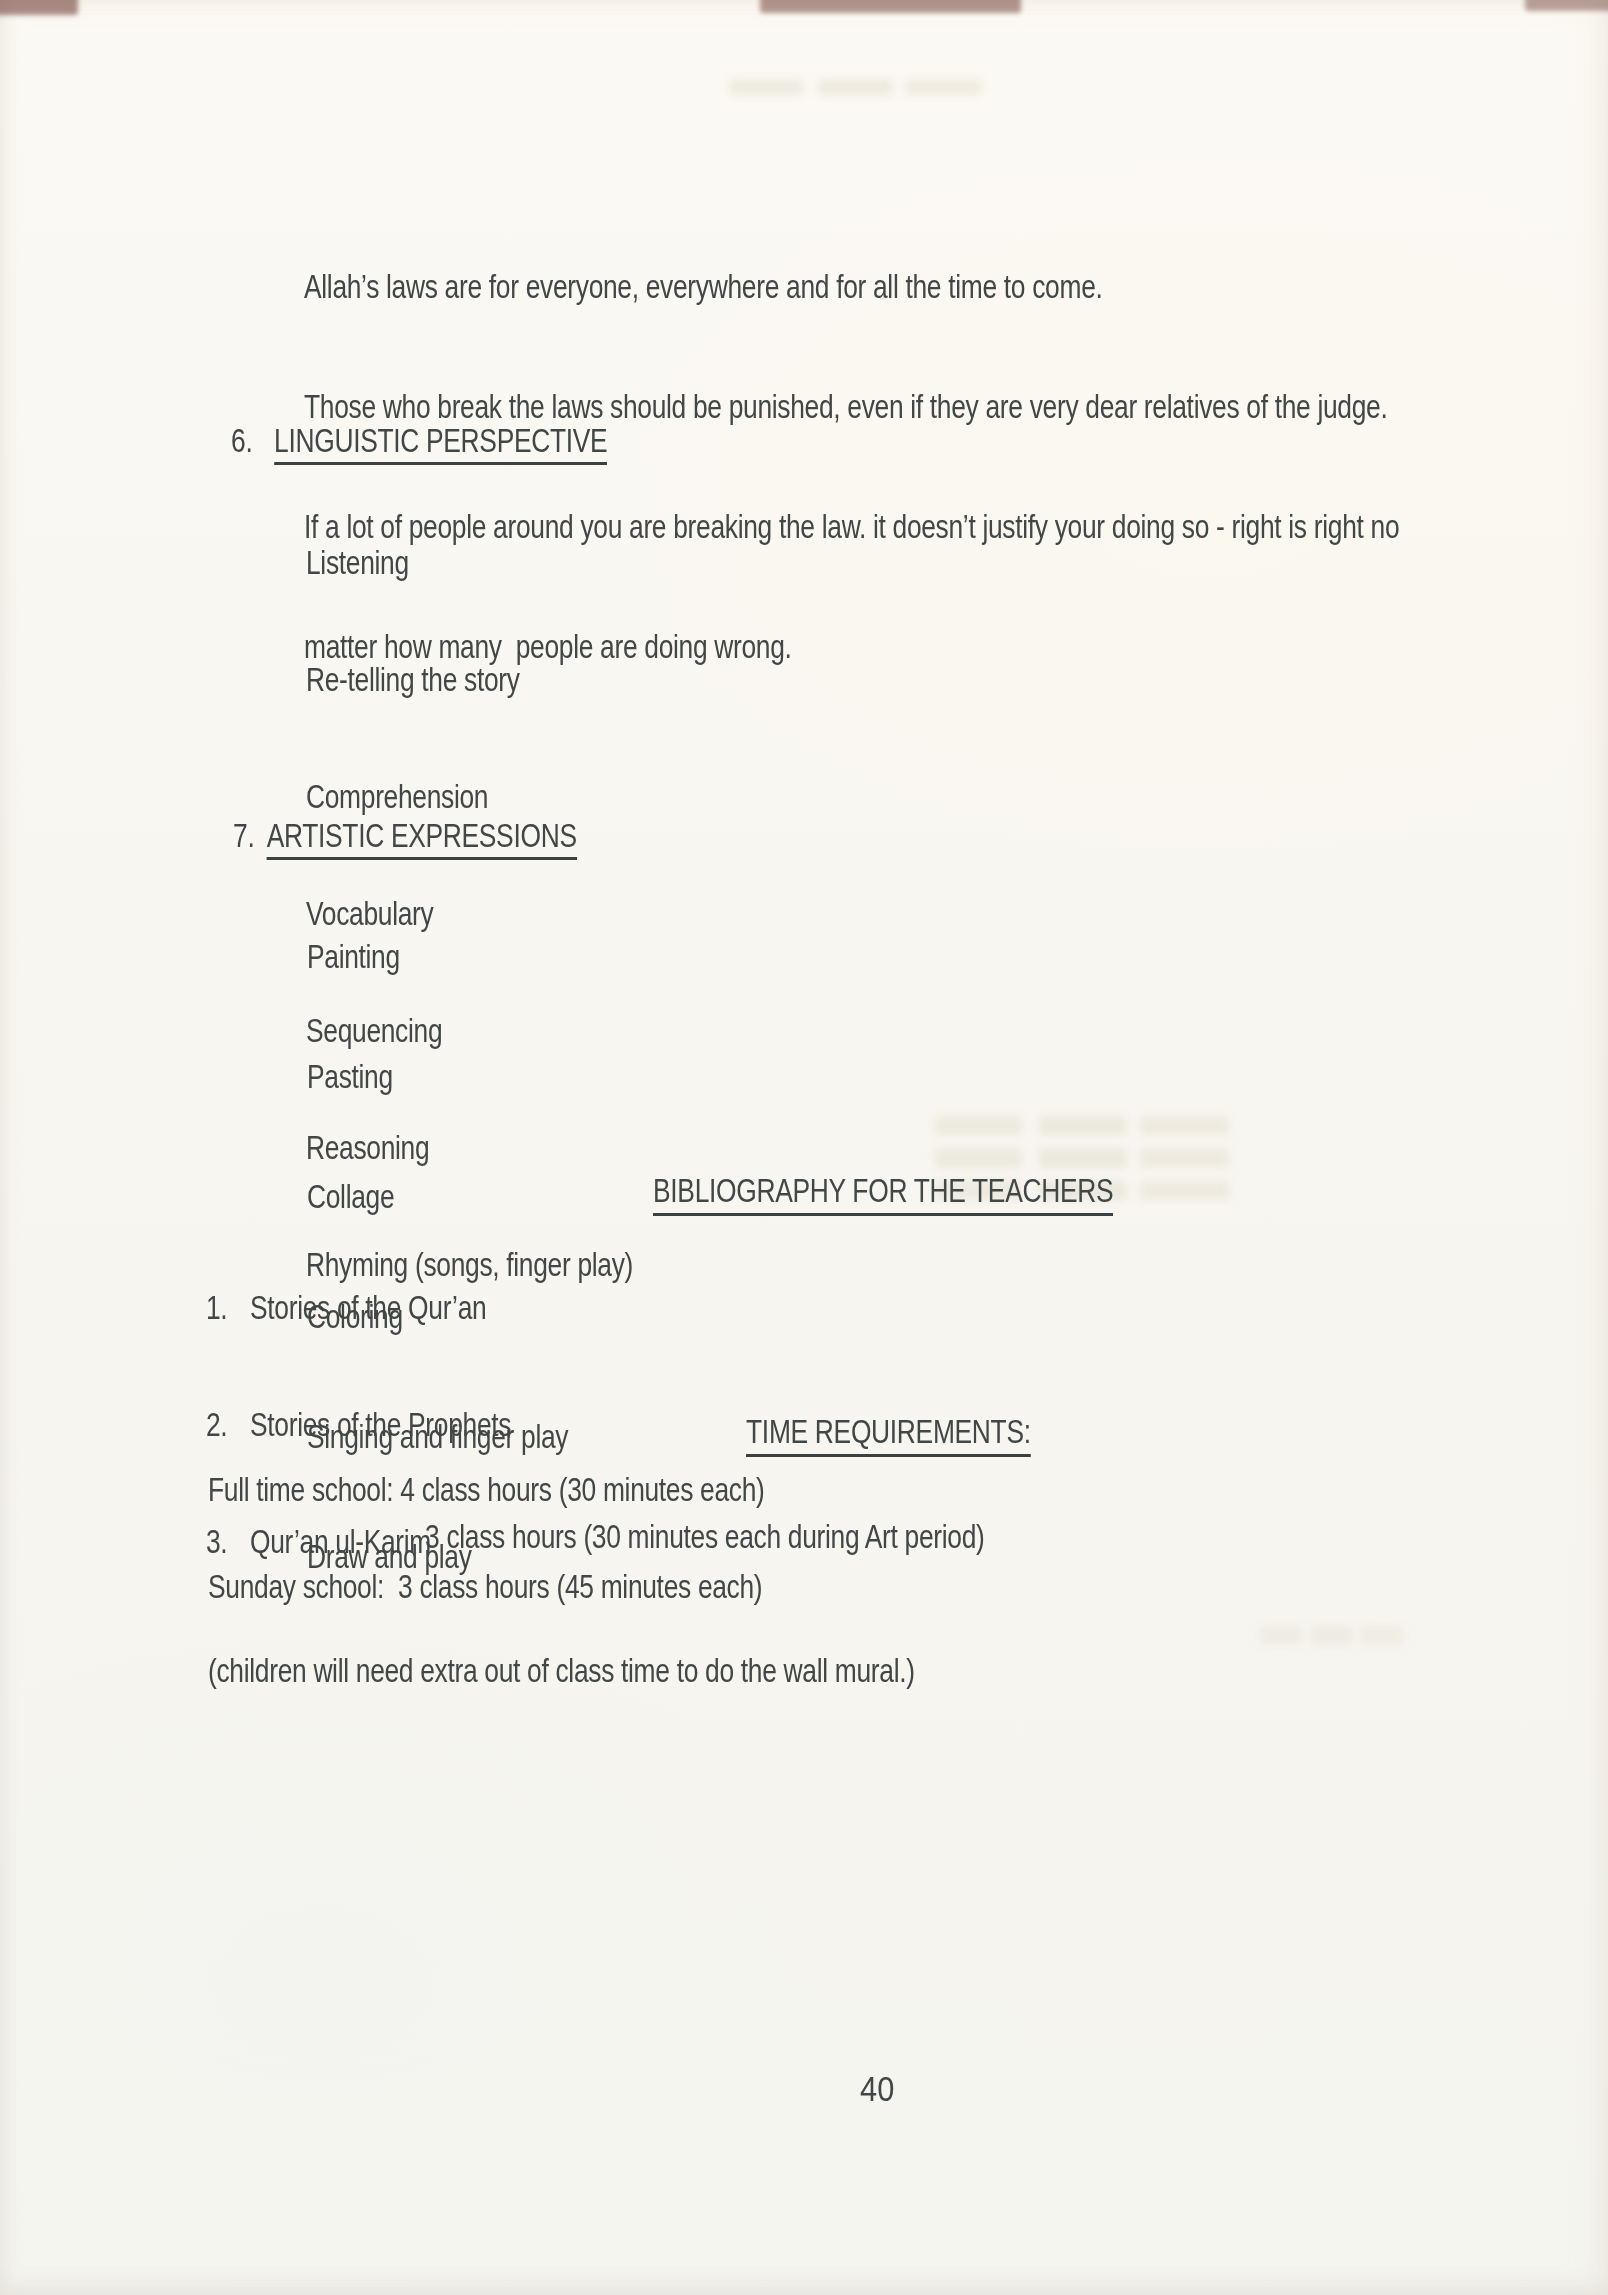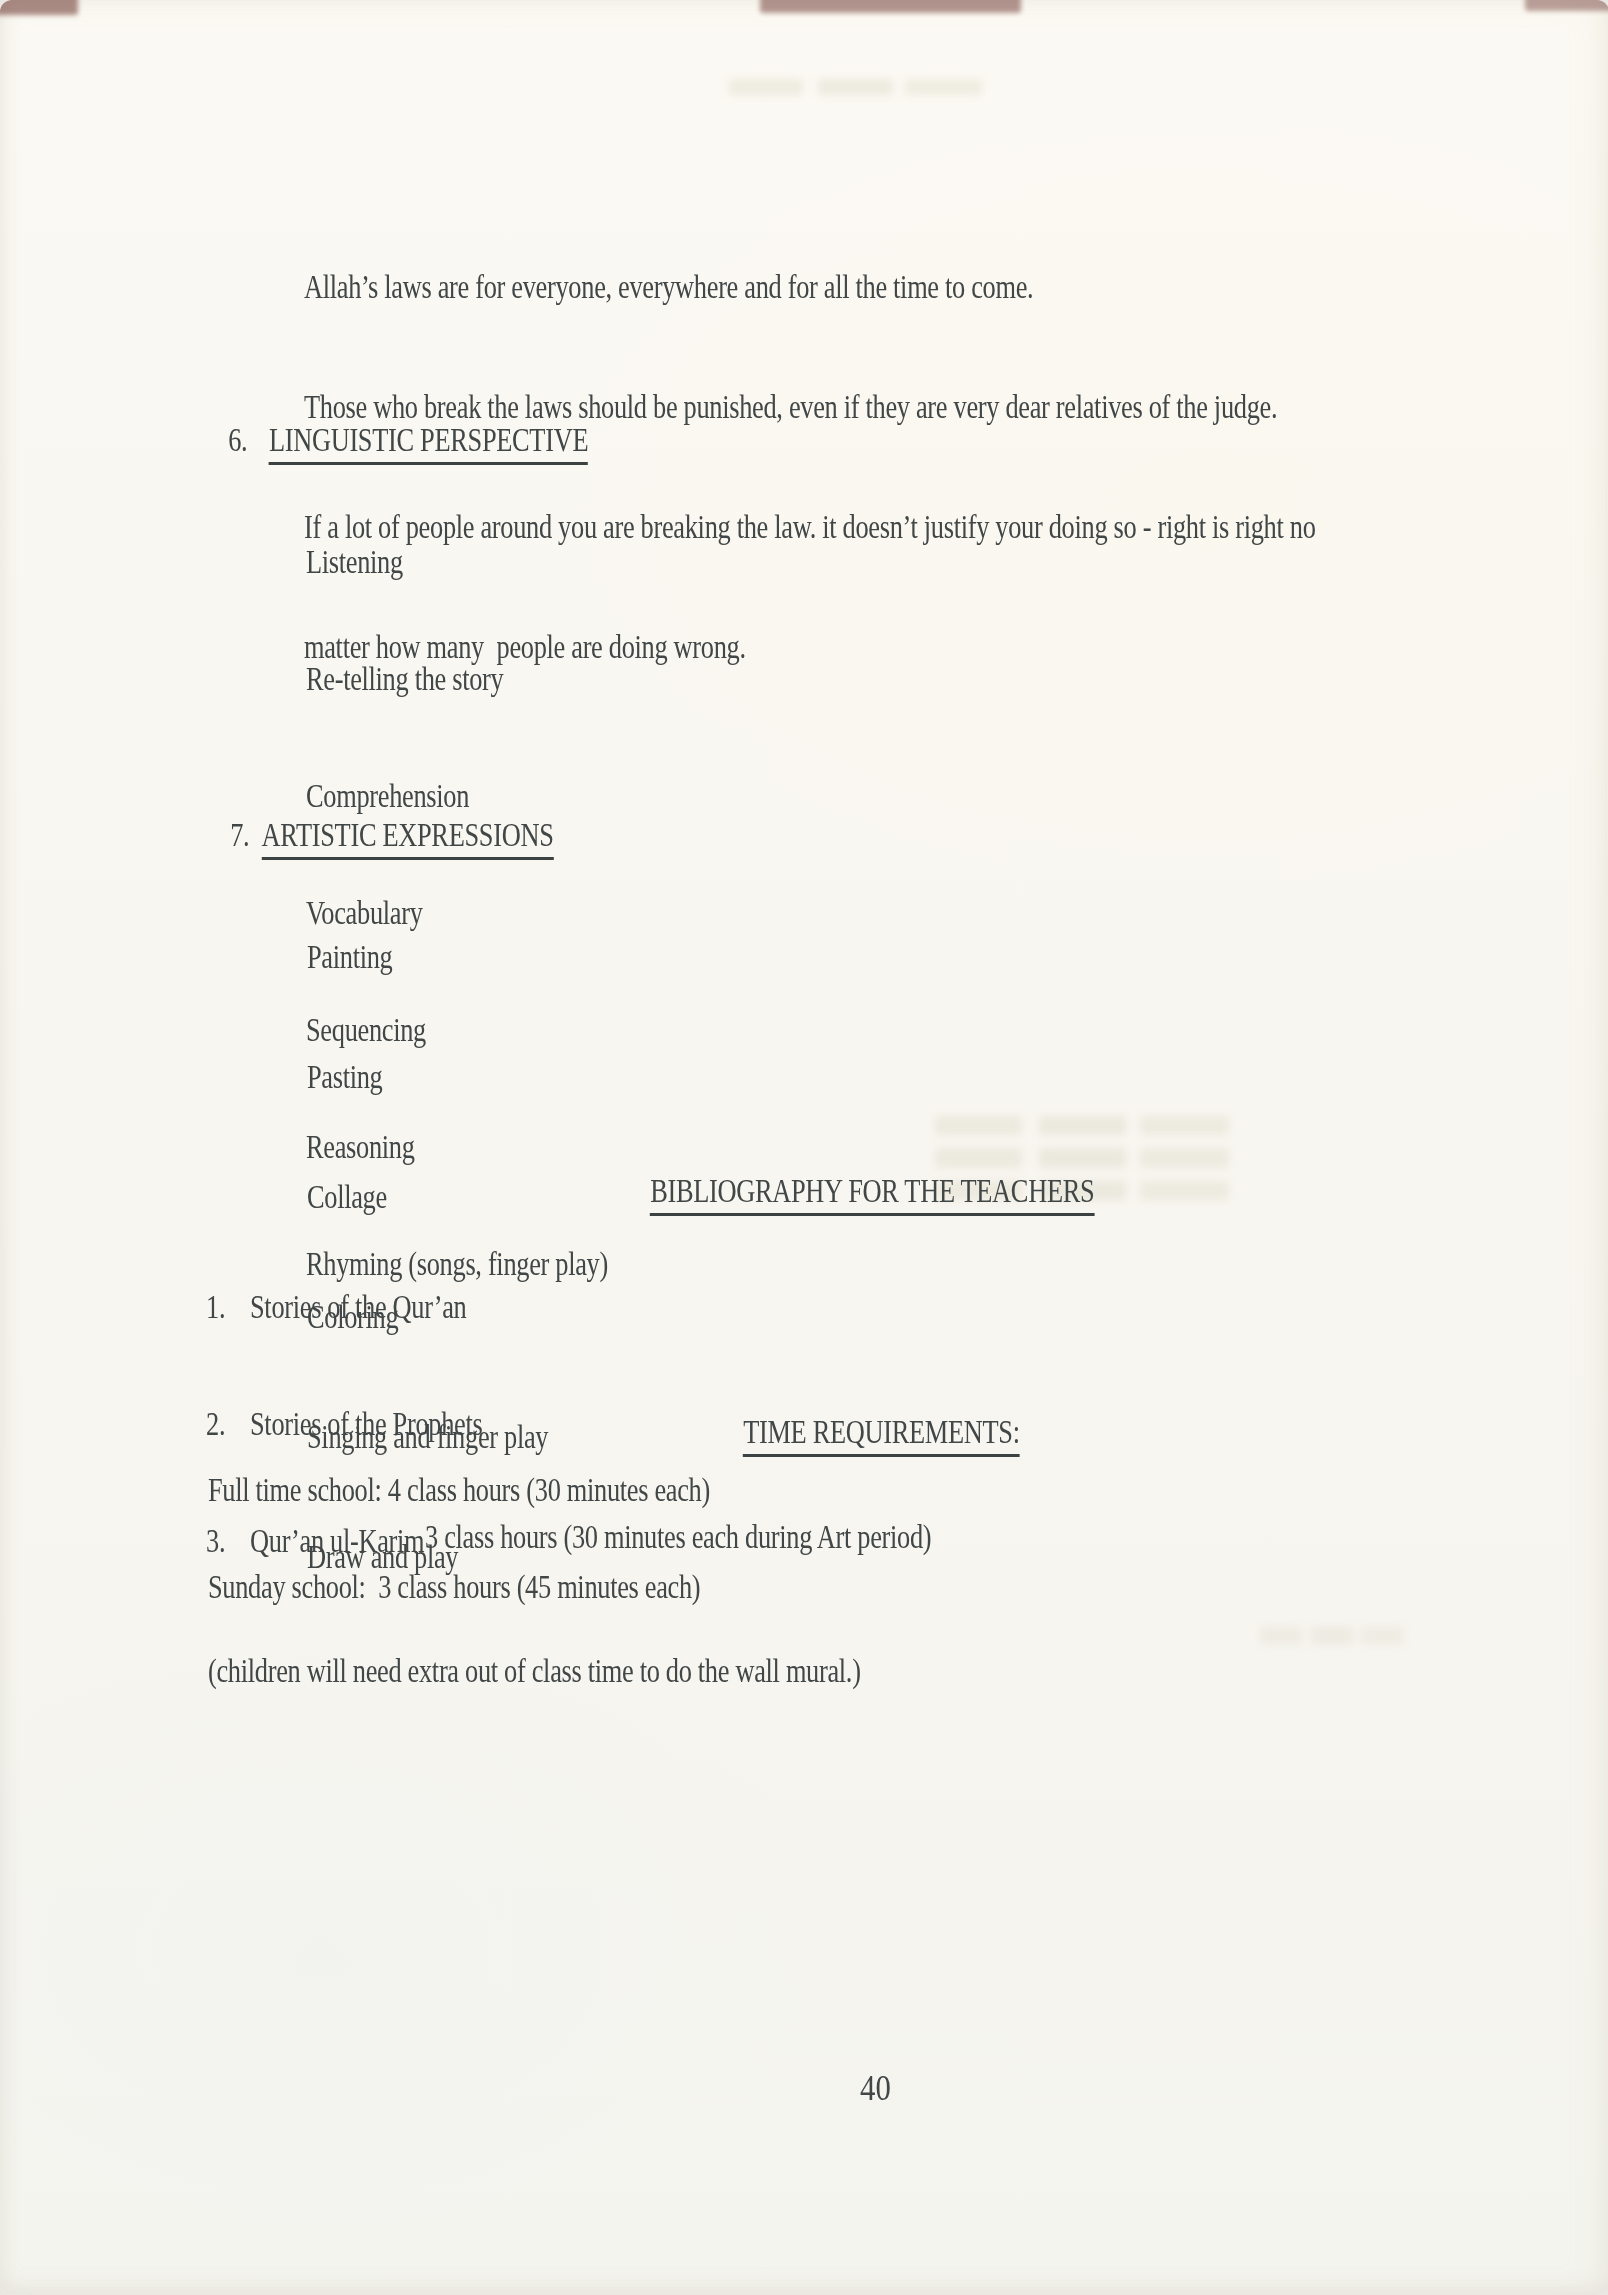--- a/index.html
+++ b/index.html
@@ -6,22 +6,21 @@
   .page{
     position:relative;
     width:1609px;height:2295px;
     margin:0 auto;
     background:
       radial-gradient(965px 563px at 75% 22%, rgba(252,248,238,.55), rgba(252,248,238,0) 70%),
       radial-gradient(724px 483px at 20% 85%, rgba(240,242,240,.5), rgba(240,242,240,0) 70%),
       linear-gradient(180deg,#fbf9f3 0%, #f8f6f0 45%, #f4f4ef 100%);
     box-shadow: inset -11.3px 0 32px rgba(205,188,150,.10), inset 0 -8px 21px rgba(175,175,168,.12), inset 4.8px 0 14.5px rgba(220,215,205,.18);
     overflow:hidden;
-    font-family:Liberation Serif, serif;
-    border-radius:12px;
+    font-family:Liberation Sans, sans-serif;
   }
   .t{
     position:absolute;
     font-size:33px;
     line-height:40px;
     color:#414646;
     letter-spacing:-0.4px;
     white-space:pre-wrap;
     transform:scaleX(0.8);
     transform-origin:0 0;

